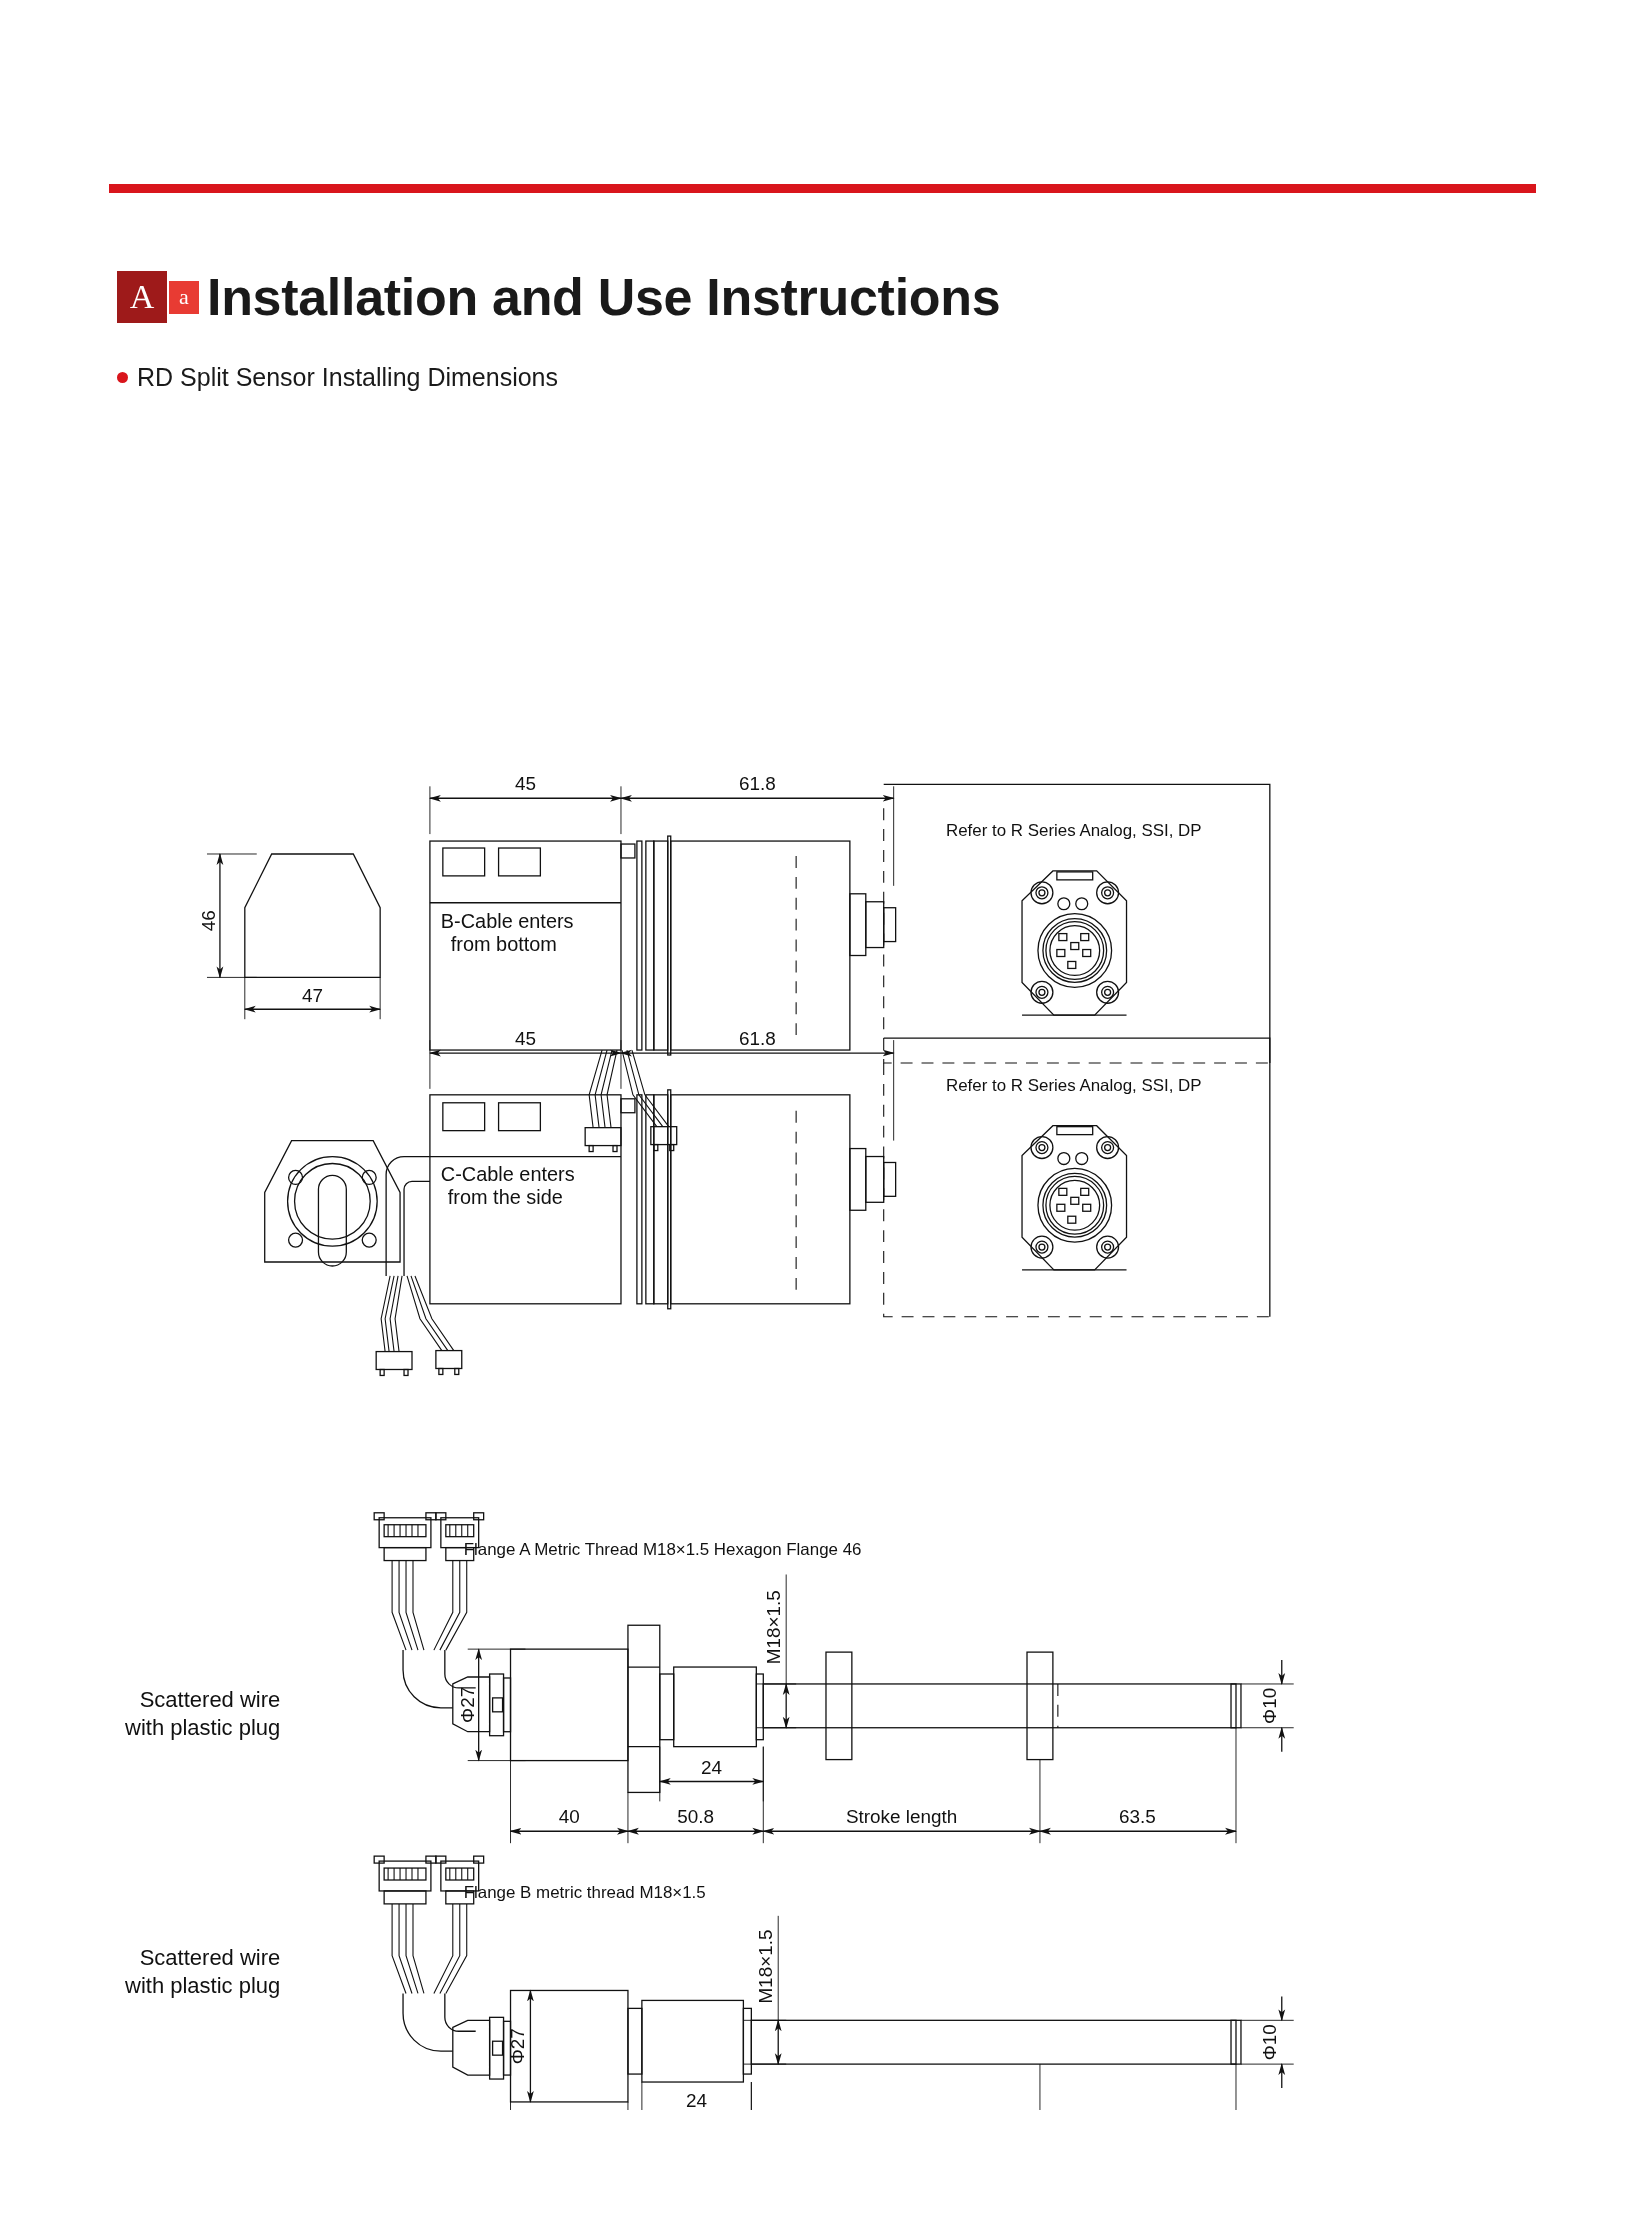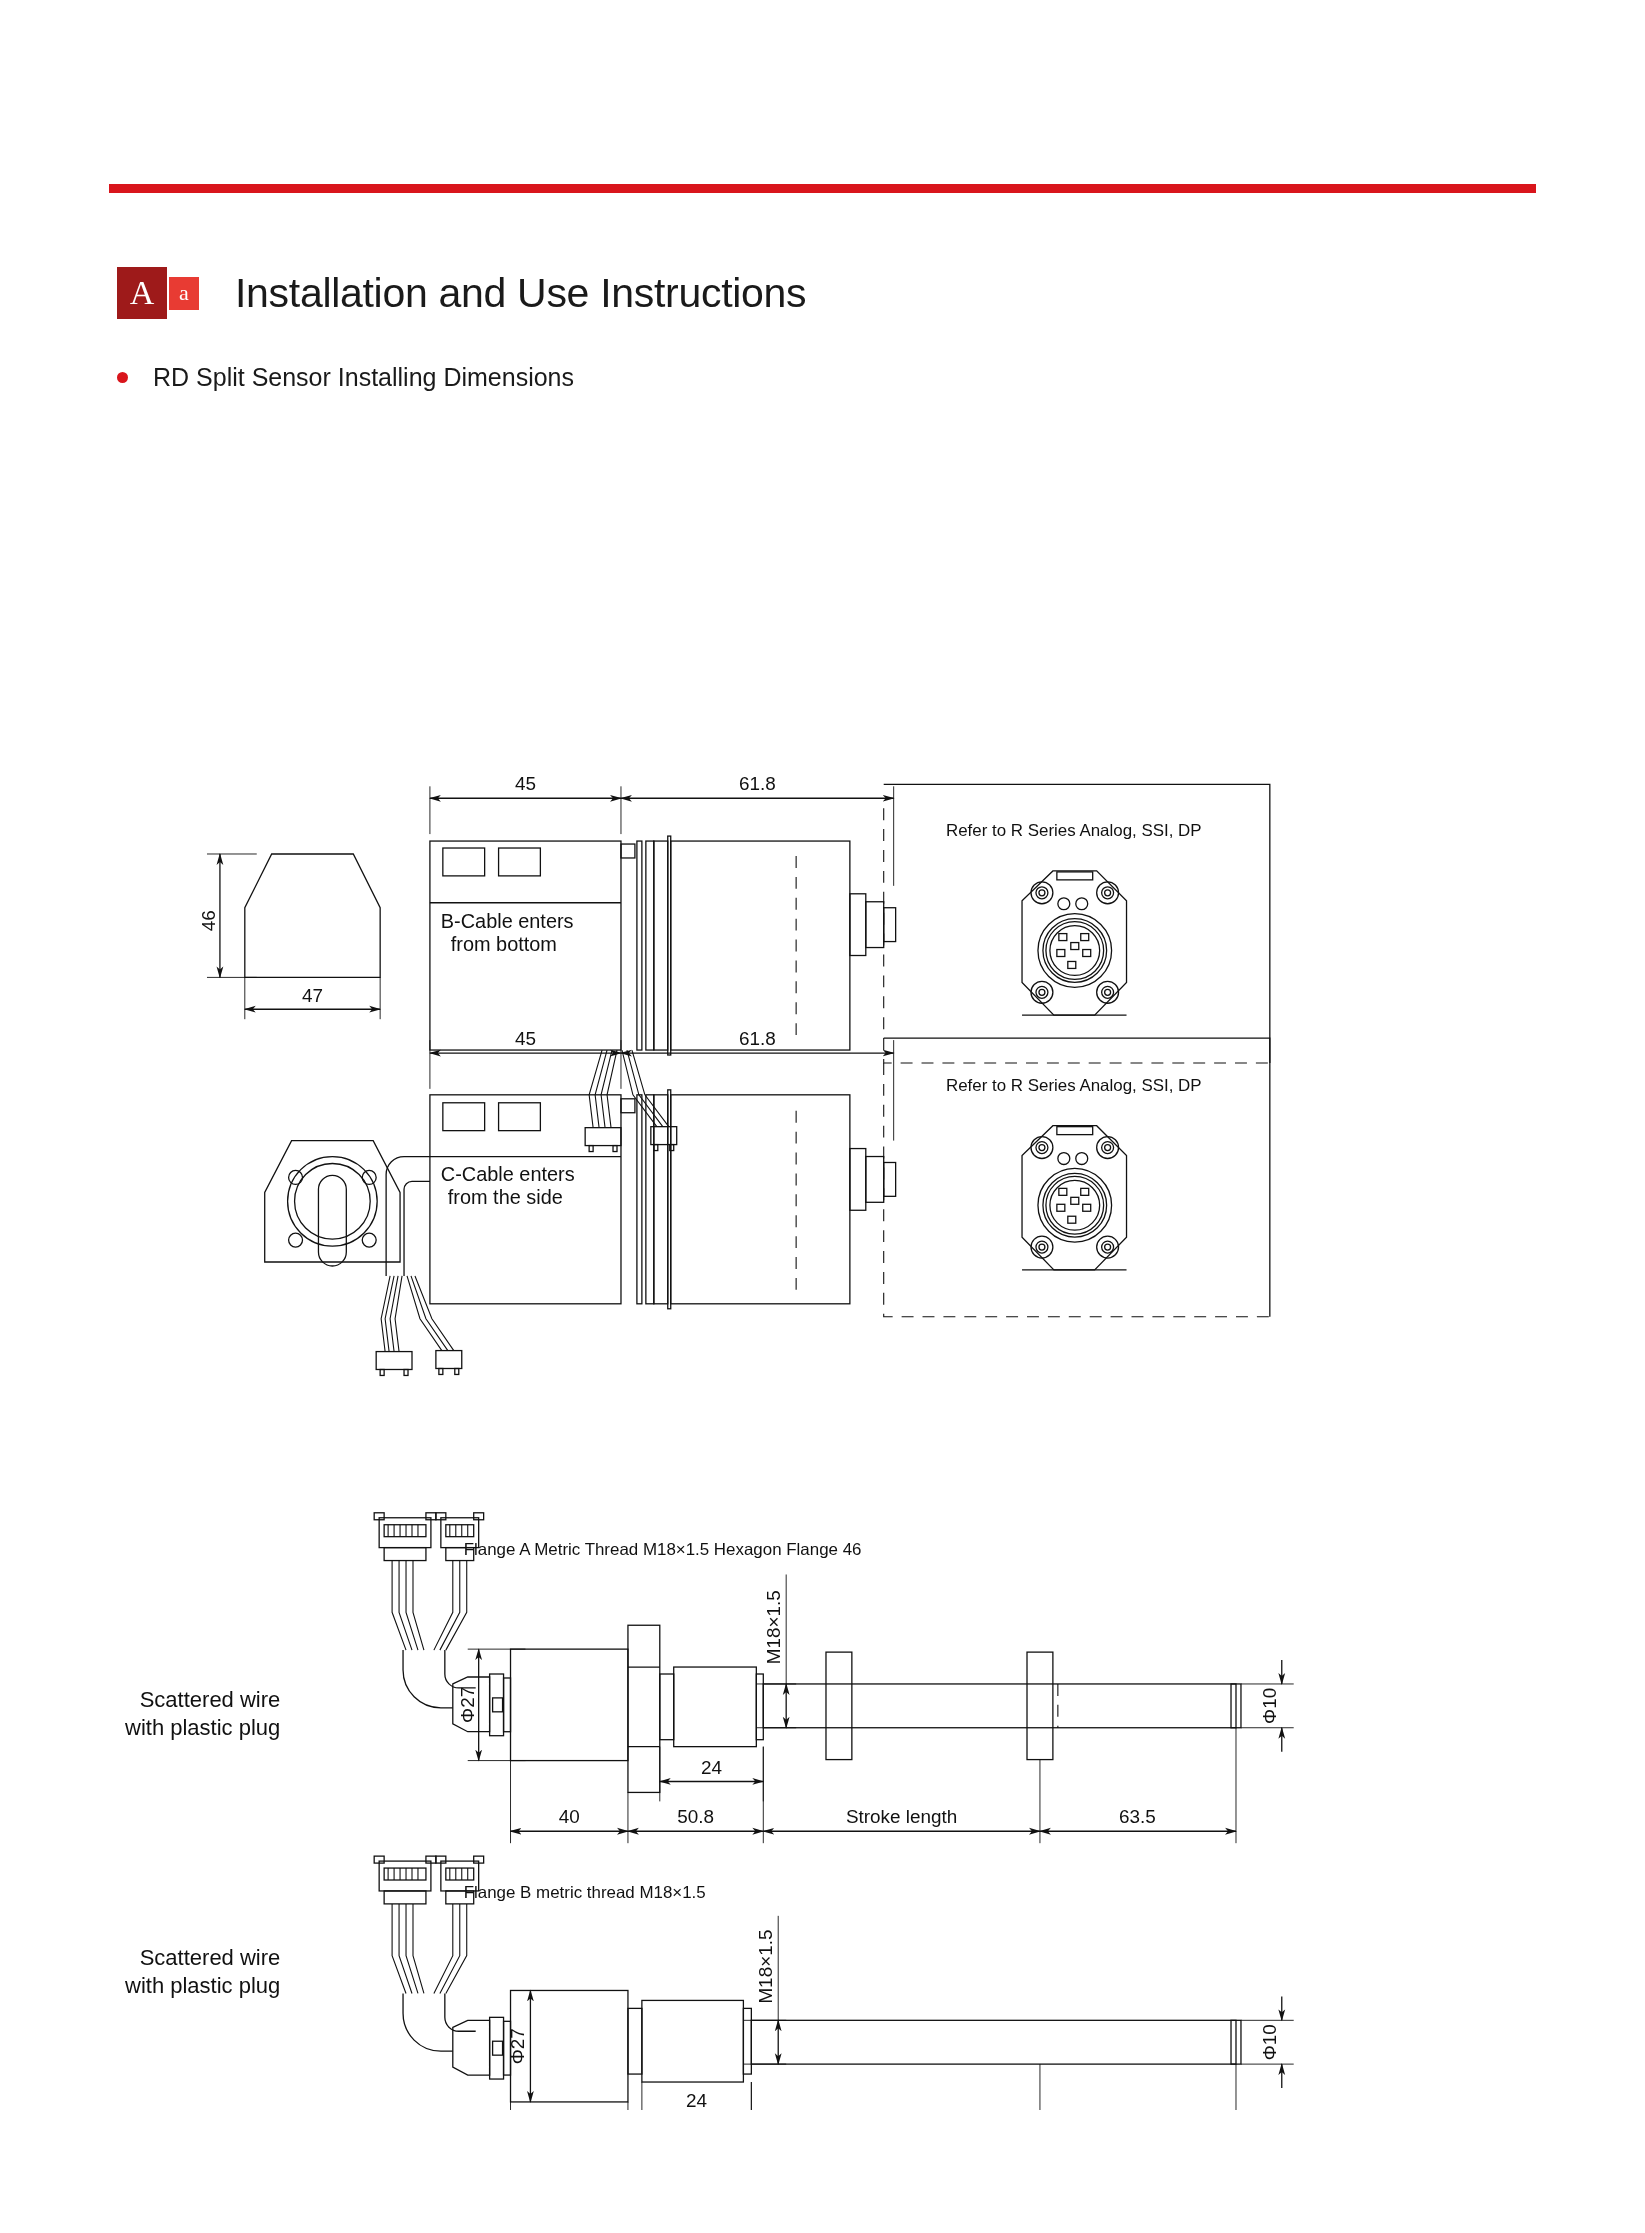--- a/index.html
+++ b/index.html
@@ -43,32 +43,32 @@
     background:#e83b33;
     color:#fff;
     display:flex;align-items:center;justify-content:center;
     font-size:22px;
     font-family:"Liberation Serif", serif;
     margin-left:2px;
     align-self:center;
     line-height:1;
   }
   .title-text{
-    margin-left:36px;
-    font-size:41px;
-    font-weight:normal;
+    margin-left:8px;
+    font-size:52px;
+    font-weight:bold;
     letter-spacing:-0.3px;
     white-space:nowrap;
   }
   .subtitle{
     position:absolute;
     left:117px; top:363px;
     font-size:25px;
     white-space:nowrap;
-    display:flex;align-items:center;gap:16px;
+    display:flex;align-items:center;
   }
   .bullet-dot{
     width:11px;height:11px;border-radius:50%;
     background:#d9151c;
     display:inline-block;
     margin-right:9px;
   }
 
   
   .canvas{

